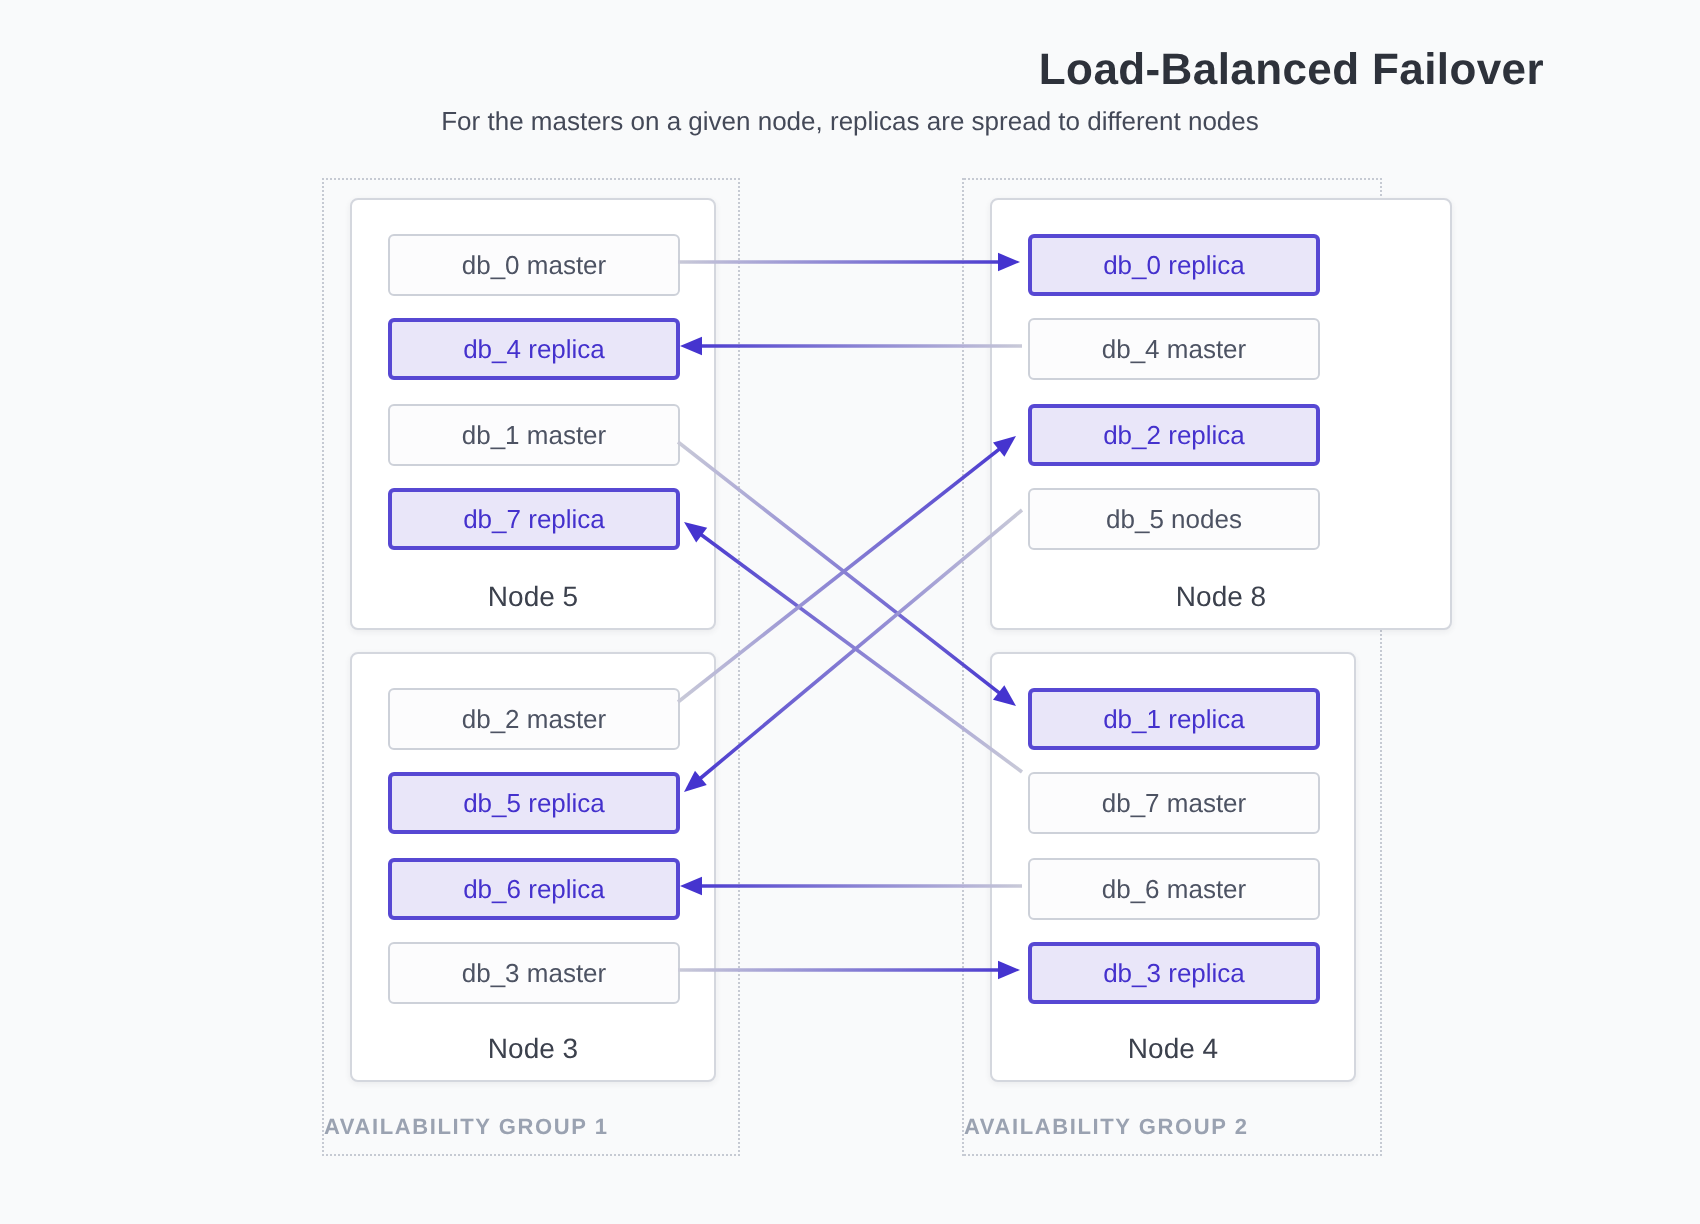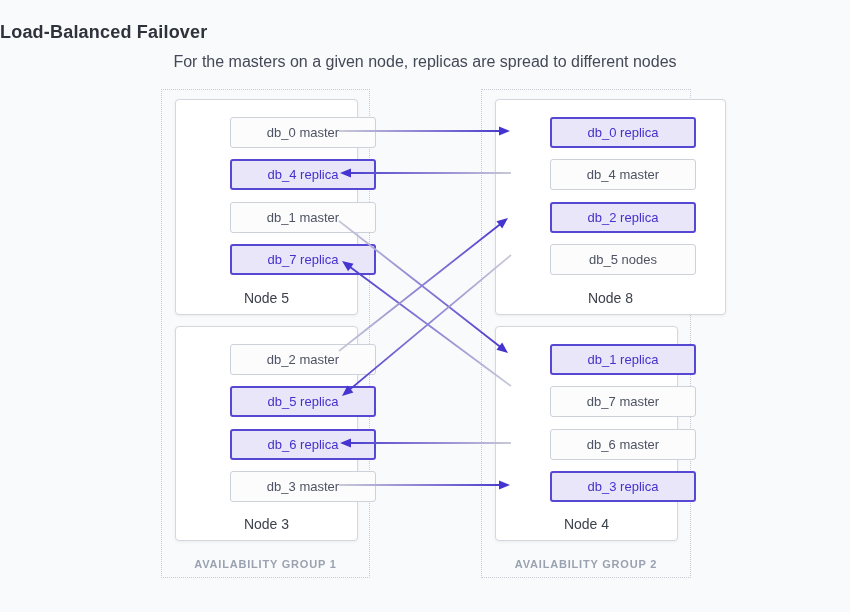--- a/index.html
+++ b/index.html
@@ -6,56 +6,54 @@
   body{
     width:850px;height:612px;
     background:#f9fafb;
     font-family:"Liberation Sans", sans-serif;
     position:relative;
     overflow:hidden;
   }
   .stage{position:absolute;left:0;top:0;width:850px;height:612px;}
   .title{
     position:absolute;left:0;top:22px;width:772px;
-    text-align:left;font-size:18px;font-weight:700;color:#2e323b;
+    text-align:right;font-size:22px;font-weight:700;color:#2e323b;
     letter-spacing:0.2px;
   }
   .subtitle{
     position:absolute;left:0;top:53px;width:850px;
-    text-align:center;font-size:16px;color:#444958;
+    text-align:center;font-size:13px;color:#444958;
   }
   .ag{
     position:absolute;
     border:1px dotted #c6cad3;
     background:transparent;
   }
   .ag-label{
     position:absolute;left:0;bottom:7px;width:100%;
-    text-align:center;
     font-size:11px;font-weight:700;letter-spacing:0.8px;
     color:#9aa2b1;
   }
   .node{
     position:absolute;
     background:#ffffff;
     border:1px solid #d4d7de;
     border-radius:4px;
     box-shadow:0 1px 3px rgba(40,45,60,0.07);
   }
   .node-label{
     position:absolute;left:0;bottom:8px;width:100%;
     text-align:center;font-size:14px;color:#3c414d;
   }
   .dbbox{
     position:absolute;left:18px;width:146px;height:31px;
     box-sizing:border-box;
     display:flex;align-items:center;justify-content:center;
     border-radius:3px;
     font-size:13px;
-    margin-left:36px;
   }
   .dbbox.master{
     background:#fcfcfd;
     border:1px solid #cdd1d9;
     color:#4d5363;
   }
   .dbbox.replica{
     background:#e9e6f9;
     border:2px solid #5748d3;
     color:#4431cd;

